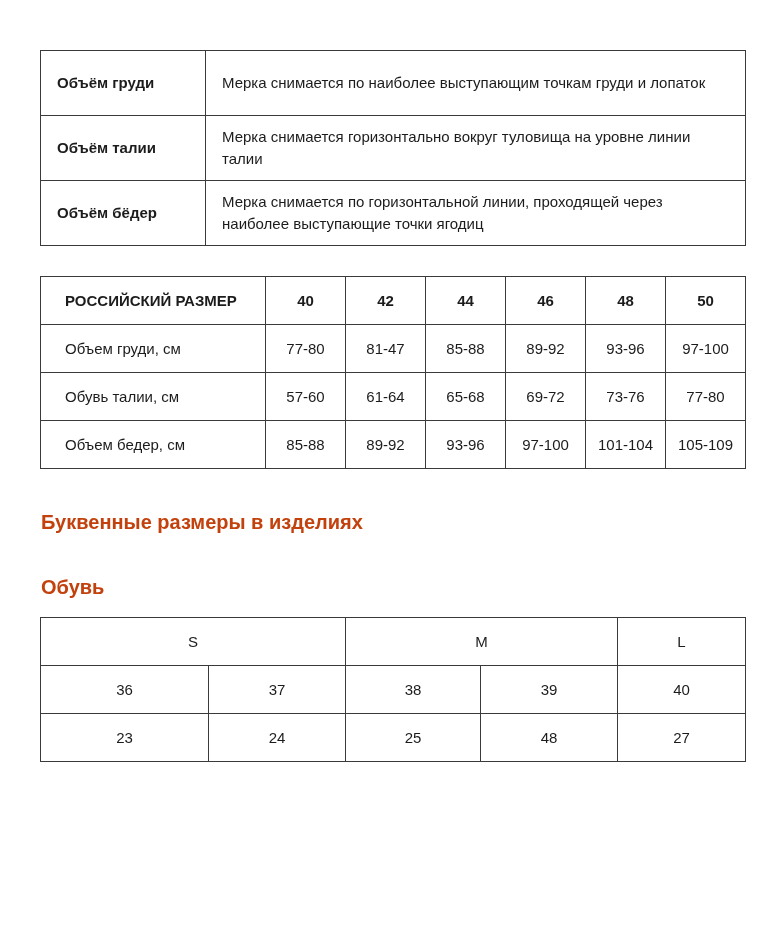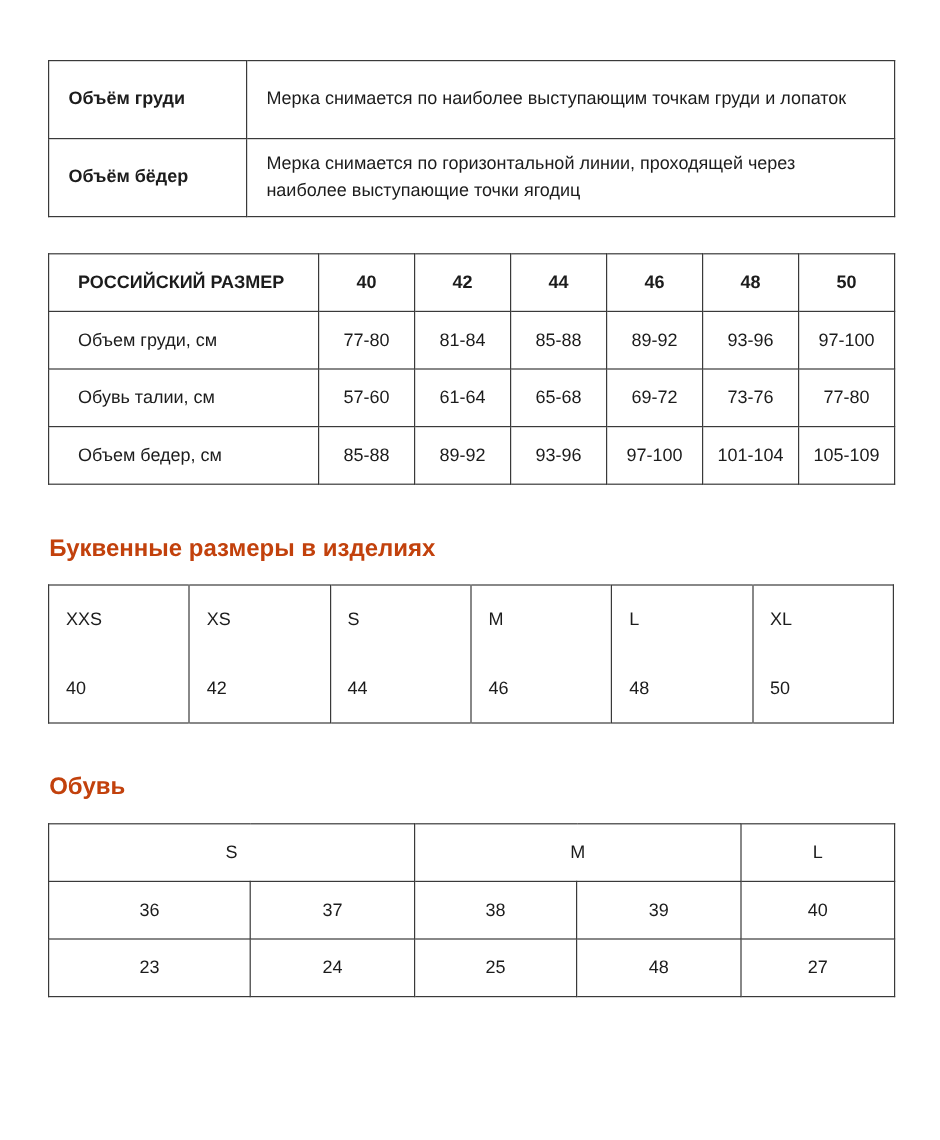--- a/index.html
+++ b/index.html
@@ -84,20 +84,24 @@
     <colgroup>
       <col style="width:165px">
       <col style="width:540px">
     </colgroup>
     <tbody>
       <tr>
         <td class="label-cell">Объём груди</td>
         <td class="desc-cell">Мерка снимается по наиболее выступающим точкам груди и лопаток</td>
       </tr>
       <tr>
+        <td class="label-cell">Объём талии</td>
+        <td class="desc-cell">Мерка снимается горизонтально вокруг туловища на уровне линии талии</td>
+      </tr>
+      <tr>
         <td class="label-cell">Объём бёдер</td>
         <td class="desc-cell">Мерка снимается по горизонтальной линии, проходящей через наиболее выступающие точки ягодиц</td>
       </tr>
     </tbody>
   </table>
 
   <table class="tbl-sizes">
     <colgroup>
       <col style="width:225px">
       <col style="width:80px">
@@ -113,21 +117,21 @@
         <td class="center">40</td>
         <td class="center">42</td>
         <td class="center">44</td>
         <td class="center">46</td>
         <td class="center">48</td>
         <td class="center">50</td>
       </tr>
       <tr>
         <td class="row-label">Объем груди, см</td>
         <td class="center">77-80</td>
-        <td class="center">81-84</td>
+        <td class="center">81-47</td>
         <td class="center">85-88</td>
         <td class="center">89-92</td>
         <td class="center">93-96</td>
         <td class="center">97-100</td>
       </tr>
       <tr>
         <td class="row-label">Обувь талии, см</td>
         <td class="center">57-60</td>
         <td class="center">61-64</td>
         <td class="center">65-68</td>
@@ -142,40 +146,20 @@
         <td class="center">93-96</td>
         <td class="center">97-100</td>
         <td class="center">101-104</td>
         <td class="center">105-109</td>
       </tr>
     </tbody>
   </table>
 
   <h2 class="section">Буквенные размеры в изделиях</h2>
 
-  <table class="tbl-letters">
-    <tbody>
-      <tr>
-        <td>XXS</td>
-        <td>XS</td>
-        <td>S</td>
-        <td>M</td>
-        <td>L</td>
-        <td>XL</td>
-      </tr>
-      <tr>
-        <td>40</td>
-        <td>42</td>
-        <td>44</td>
-        <td>46</td>
-        <td>48</td>
-        <td>50</td>
-      </tr>
-    </tbody>
-  </table>
 
   <h2 class="section">Обувь</h2>
 
   <table class="tbl-shoes">
     <colgroup>
       <col style="width:168px">
       <col style="width:137px">
       <col style="width:135px">
       <col style="width:137px">
       <col style="width:128px">

